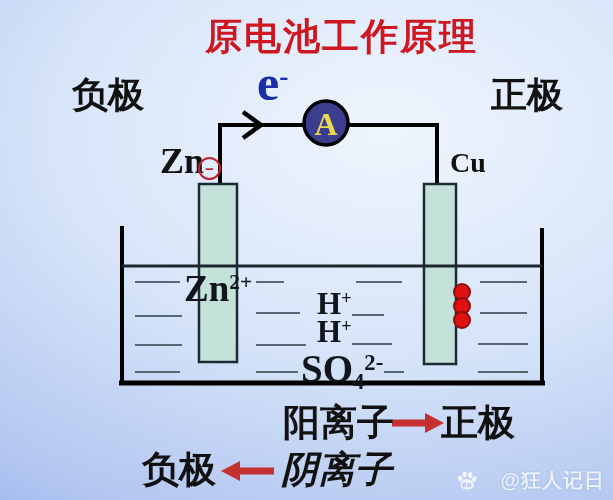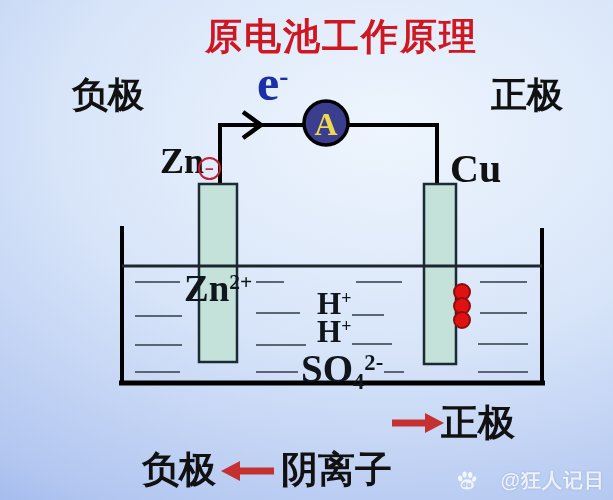--- a/index.html
+++ b/index.html
@@ -12,39 +12,39 @@
   .txt{position:absolute;z-index:2;color:#111;font-weight:700;line-height:1;white-space:nowrap;}
   .serif{font-family:"Liberation Serif","DejaVu Serif",serif;}
   .cn{font-family:"Liberation Sans","DejaVu Sans",sans-serif;font-weight:800;}
   .title{left:205px;top:18px;font-size:37px;color:#ce1721;letter-spacing:2px;}
   .neg-top{left:72px;top:77px;font-size:36px;}
   .pos-top{left:491px;top:77px;font-size:36px;}
   .electron{left:257px;top:58px;font-size:50px;color:#1b2fa8;font-weight:800;}
   .electron sup{font-size:0.55em;vertical-align:0.55em;}
   .ammeter-a{left:326px;top:124px;transform:translate(-50%,-50%);font-size:32px;color:#ecd94d;z-index:3;}
   .zn-label{left:160px;top:143px;font-size:36px;}
-  .cu-label{left:450px;top:149px;font-size:40px;}
+  .cu-label{left:450px;top:149px;font-size:28px;}
   .minus-badge{
     position:absolute;left:198px;top:157px;width:19px;height:19px;z-index:3;
     border:2.5px solid #c32033;border-radius:50%;color:#c32033;
     display:flex;align-items:center;justify-content:center;
     font-size:15px;font-weight:800;line-height:1;
   }
   .ion{position:absolute;z-index:2;color:#10161c;font-weight:700;line-height:1;white-space:nowrap;
        font-family:"Liberation Serif","DejaVu Serif",serif;}
   .ion sup{font-size:0.58em;vertical-align:0.55em;font-weight:700;}
   .ion sub{font-size:0.58em;vertical-align:-0.3em;font-weight:700;}
   .zn-ion{left:184px;top:270px;font-size:37px;}
   .h-ion-1{left:317px;top:288px;font-size:31px;}
   .h-ion-2{left:317px;top:316px;font-size:31px;}
   .so4-ion{left:301px;top:349px;font-size:39px;}
   .legend-cation{left:283px;top:404px;font-size:37px;}
   .legend-cation-target{left:441px;top:404px;font-size:37px;}
   .legend-anion-target{left:142px;top:451px;font-size:37px;}
-  .legend-anion{left:281px;top:451px;font-size:37px;}
+  .legend-anion{left:281px;top:451px;font-size:37px;font-style:italic;}
   .watermark{
     position:absolute;right:8px;bottom:6px;z-index:4;display:flex;align-items:center;gap:22px;
     color:rgba(255,255,255,0.82);font-size:20px;font-weight:800;letter-spacing:1px;
     text-shadow:0 0 2px rgba(110,140,200,0.55);
     text-align:center;
   }
 </style>
 </head>
 <body>
 
@@ -114,20 +114,21 @@
   <div class="minus-badge">
       <span>−</span>
     </div>
   <div class="txt serif cu-label">Cu</div>
 
   <div class="ion zn-ion"><span>Zn</span><sup>2+</sup></div>
   <div class="ion h-ion-1"><span>H</span><sup>+</sup></div>
   <div class="ion h-ion-2"><span>H</span><sup>+</sup></div>
   <div class="ion so4-ion"><span>SO</span><sub>4</sub><sup>2-</sup></div>
 
+  <div class="txt cn legend-cation">阳离子</div>
   <div class="txt cn legend-cation-target">正极</div>
   <div class="txt cn legend-anion-target">负极</div>
   <div class="txt cn legend-anion">阴离子</div>
 
   <div class="watermark">
     <svg width="22" height="22" viewBox="0 0 22 22">
       <g fill="rgba(255,255,255,0.82)">
         <ellipse cx="4.2" cy="8.5" rx="2.1" ry="2.9" transform="rotate(-18 4.2 8.5)"></ellipse>
         <ellipse cx="8.6" cy="4.6" rx="2.1" ry="3.0"></ellipse>
         <ellipse cx="14.2" cy="4.9" rx="2.1" ry="3.0"></ellipse>

